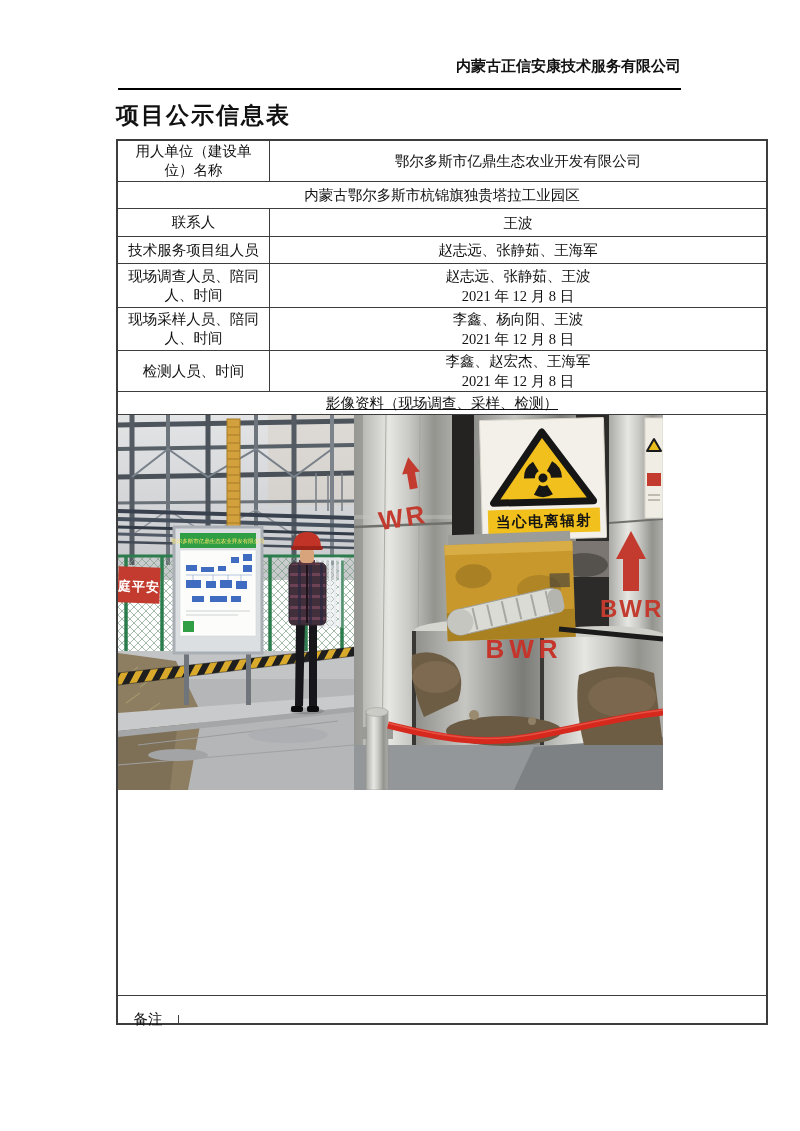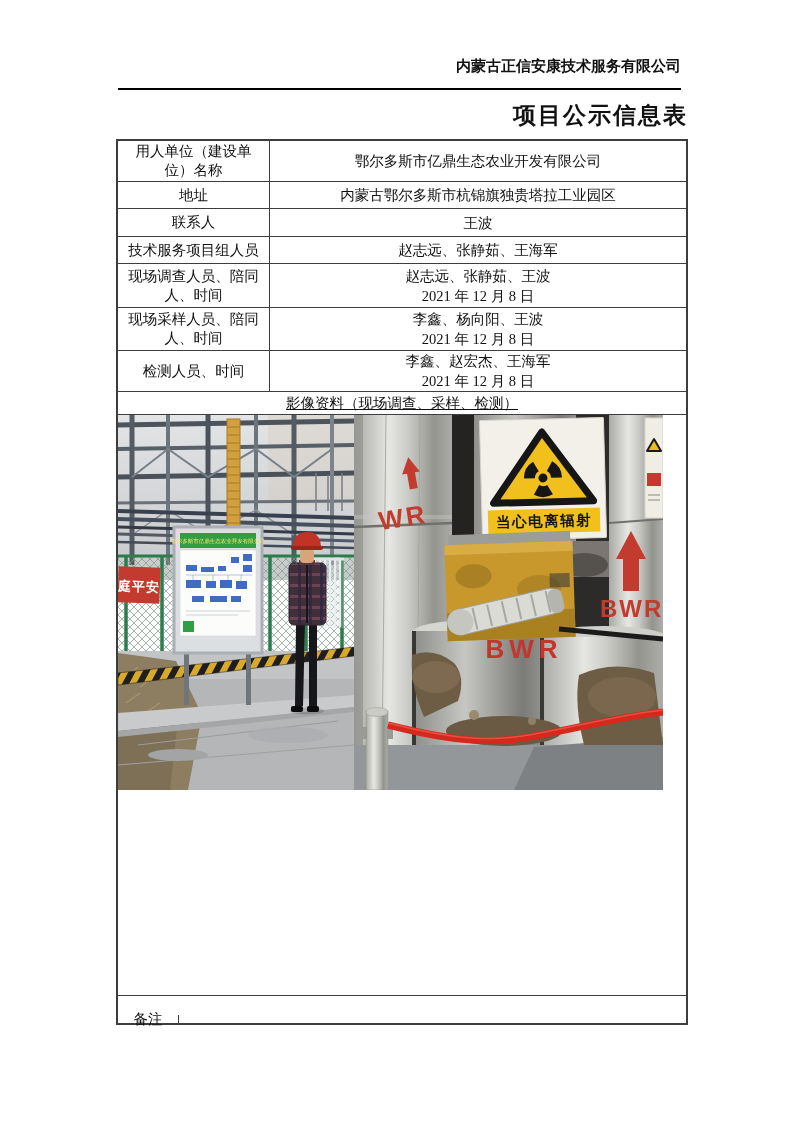--- a/index.html
+++ b/index.html
@@ -17,25 +17,25 @@
     width:563px;margin:56px 0 11px 118px;
     display:flex;justify-content:flex-end;align-items:baseline;gap:34px;
     font-weight:bold;font-size:15px;line-height:21px;white-space:nowrap;
   }
   .header-rule{
     width:563px;margin-left:118px;margin-top:2px;
     border-bottom:2px solid #000;
   }
   .doc-title{
     width:572px;margin:10px 0 8px 116px;
-    text-align:right;font-size:23px;font-weight:bold;letter-spacing:2px;
+    text-align:left;font-size:23px;font-weight:bold;letter-spacing:2px;
   }
   
   .tbl{
-    width:572px;margin-left:116px;
+    width:652px;margin-left:116px;
     border:2px solid #3d3d3d;
     box-sizing:border-box;
     font-size:14.5px;
   }
   .trow{display:flex;border-top:1px solid #3d3d3d;}
   .trow:first-child{border-top:none;}
   .tlabel{
     width:152px;box-sizing:border-box;flex:none;
     border-right:1px solid #3d3d3d;
     display:flex;align-items:center;justify-content:center;
@@ -70,21 +70,20 @@
 
   <div class="doc-title">项目公示信息表</div>
 
   <div class="tbl">
 
     <div class="trow h40">
       <div class="tlabel">用人单位（建设单位）名称</div>
       <div class="tvalue">鄂尔多斯市亿鼎生态农业开发有限公司</div>
     </div>
     <div class="trow h26">
-      <div class="tlabel">地址</div>
       <div class="tvalue">内蒙古鄂尔多斯市杭锦旗独贵塔拉工业园区</div>
     </div>
     <div class="trow h27">
       <div class="tlabel">联系人</div>
       <div class="tvalue">王波</div>
     </div>
     <div class="trow h26">
       <div class="tlabel">技术服务项目组人员</div>
       <div class="tvalue">赵志远、张静茹、王海军</div>
     </div>

